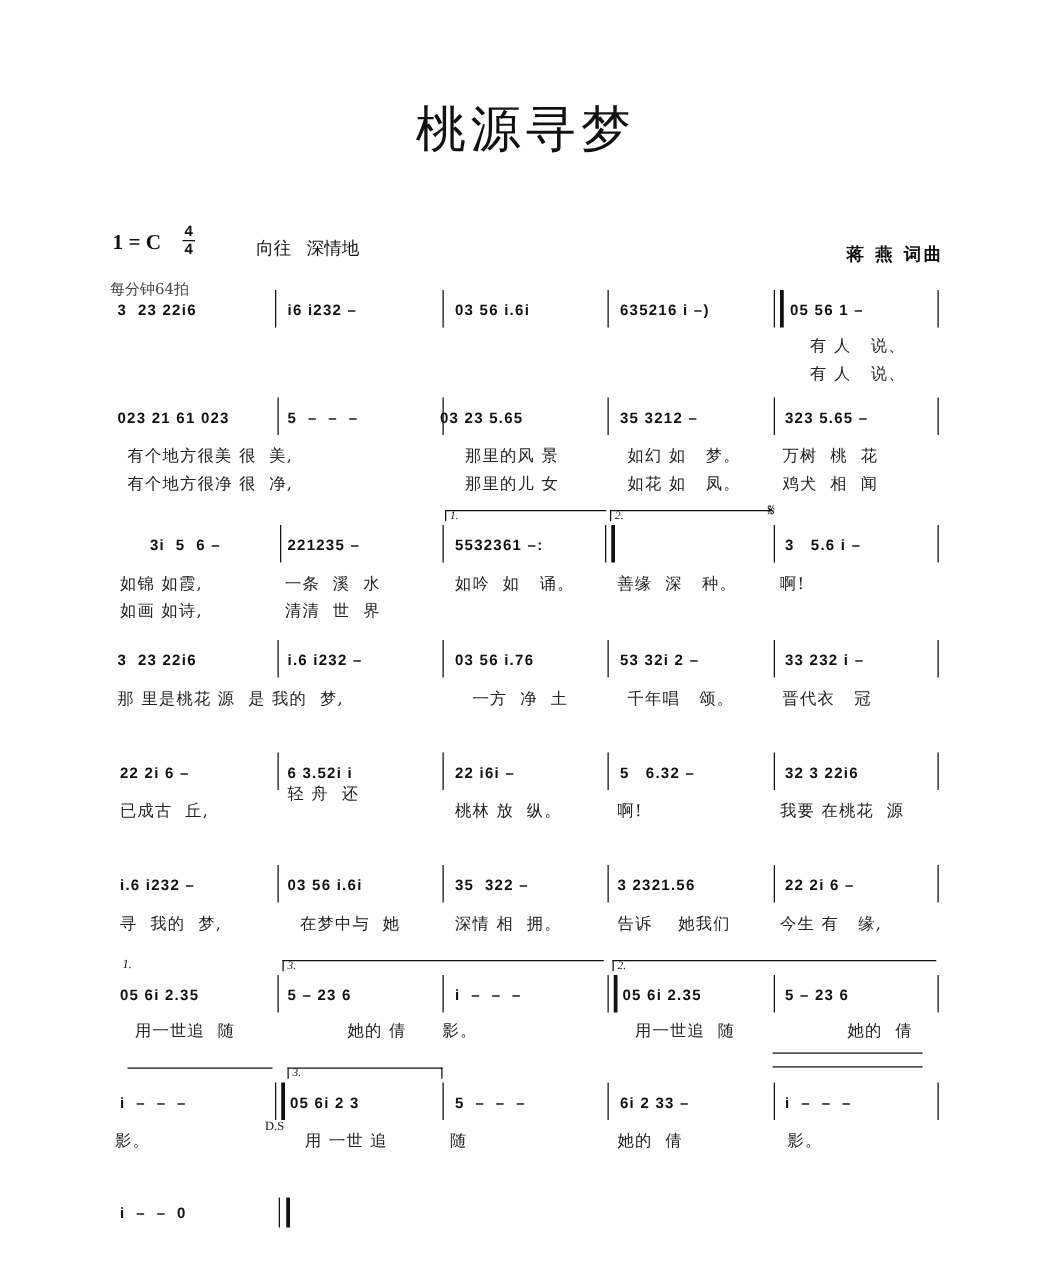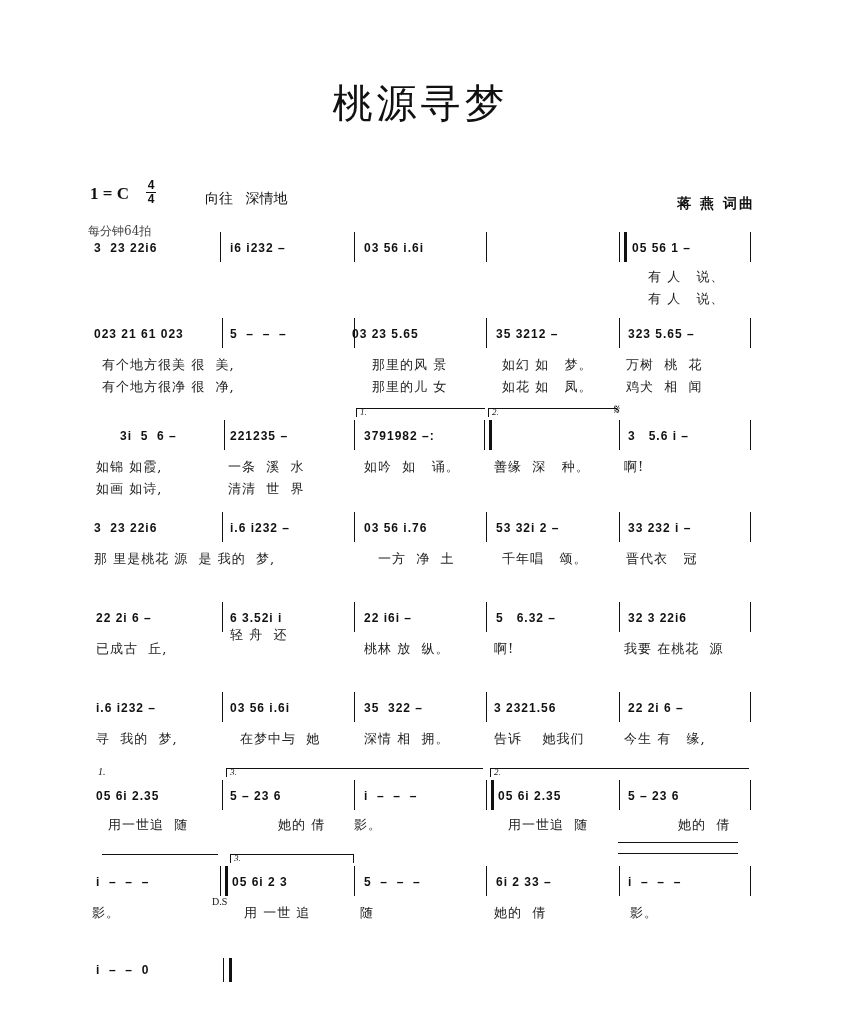--- a/index.html
+++ b/index.html
@@ -36,20 +36,21 @@
 <div class="tempo">每分钟64拍</div>
 <div class="composer">蒋 燕  词曲</div>
 
 <div class="row" style="top:228px;">
   <div class="measure notes" style="left:6px;">3  23 22i6</div>
   <div class="barline" style="left:132px;"></div>
   <div class="measure notes" style="left:142px;">i6 i232 –</div>
   <div class="barline" style="left:266px;"></div>
   <div class="measure notes" style="left:276px;">03 56 i.6i</div>
   <div class="barline" style="left:398px;"></div>
+  <div class="measure notes" style="left:408px;">635216 i –)</div>
   <div class="barline double" style="left:531px;"></div>
   <div class="measure notes" style="left:544px;">05 56 1 –</div>
   <div class="barline" style="left:662px;"></div>
   <div class="lyric" style="left:560px;top:40px;">有 人   说、</div>
   <div class="lyric" style="left:560px;top:62px;">有 人   说、</div>
 </div>
 
 <div class="row" style="top:314px;">
   <div class="measure notes" style="left:6px;">023 21 61 023</div>
   <div class="barline" style="left:134px;"></div>
@@ -76,21 +77,21 @@
       <span>1.</span>
     </div>
   <div class="volta" style="left:400px;top:-8px;width:128px;">
       <span>2.</span>
     </div>
   <div class="small" style="left:526px;top:-14px;font-size:14px;">𝄋</div>
   <div class="measure notes" style="left:8px;margin-left:24px;">3i  5  6 –</div>
   <div class="barline" style="left:136px;"></div>
   <div class="measure notes" style="left:142px;">221235 –</div>
   <div class="barline" style="left:266px;"></div>
-  <div class="measure notes" style="left:276px;">3791982 –:</div>
+  <div class="measure notes" style="left:276px;">5532361 –:</div>
   <div class="barline double" style="left:396px;"></div>
   <div class="barline" style="left:531px;"></div>
   <div class="measure notes" style="left:540px;">3   5.6 i –</div>
   <div class="barline" style="left:662px;"></div>
   <div class="lyric" style="left:8px;top:42px;">如锦 如霞,</div>
   <div class="lyric" style="left:140px;top:42px;">一条  溪  水</div>
   <div class="lyric" style="left:276px;top:42px;">如吟  如   诵。</div>
   <div class="lyric" style="left:406px;top:42px;">善缘  深   种。</div>
   <div class="lyric" style="left:536px;top:42px;">啊!</div>
   <div class="lyric" style="left:8px;top:64px;">如画 如诗,</div>

